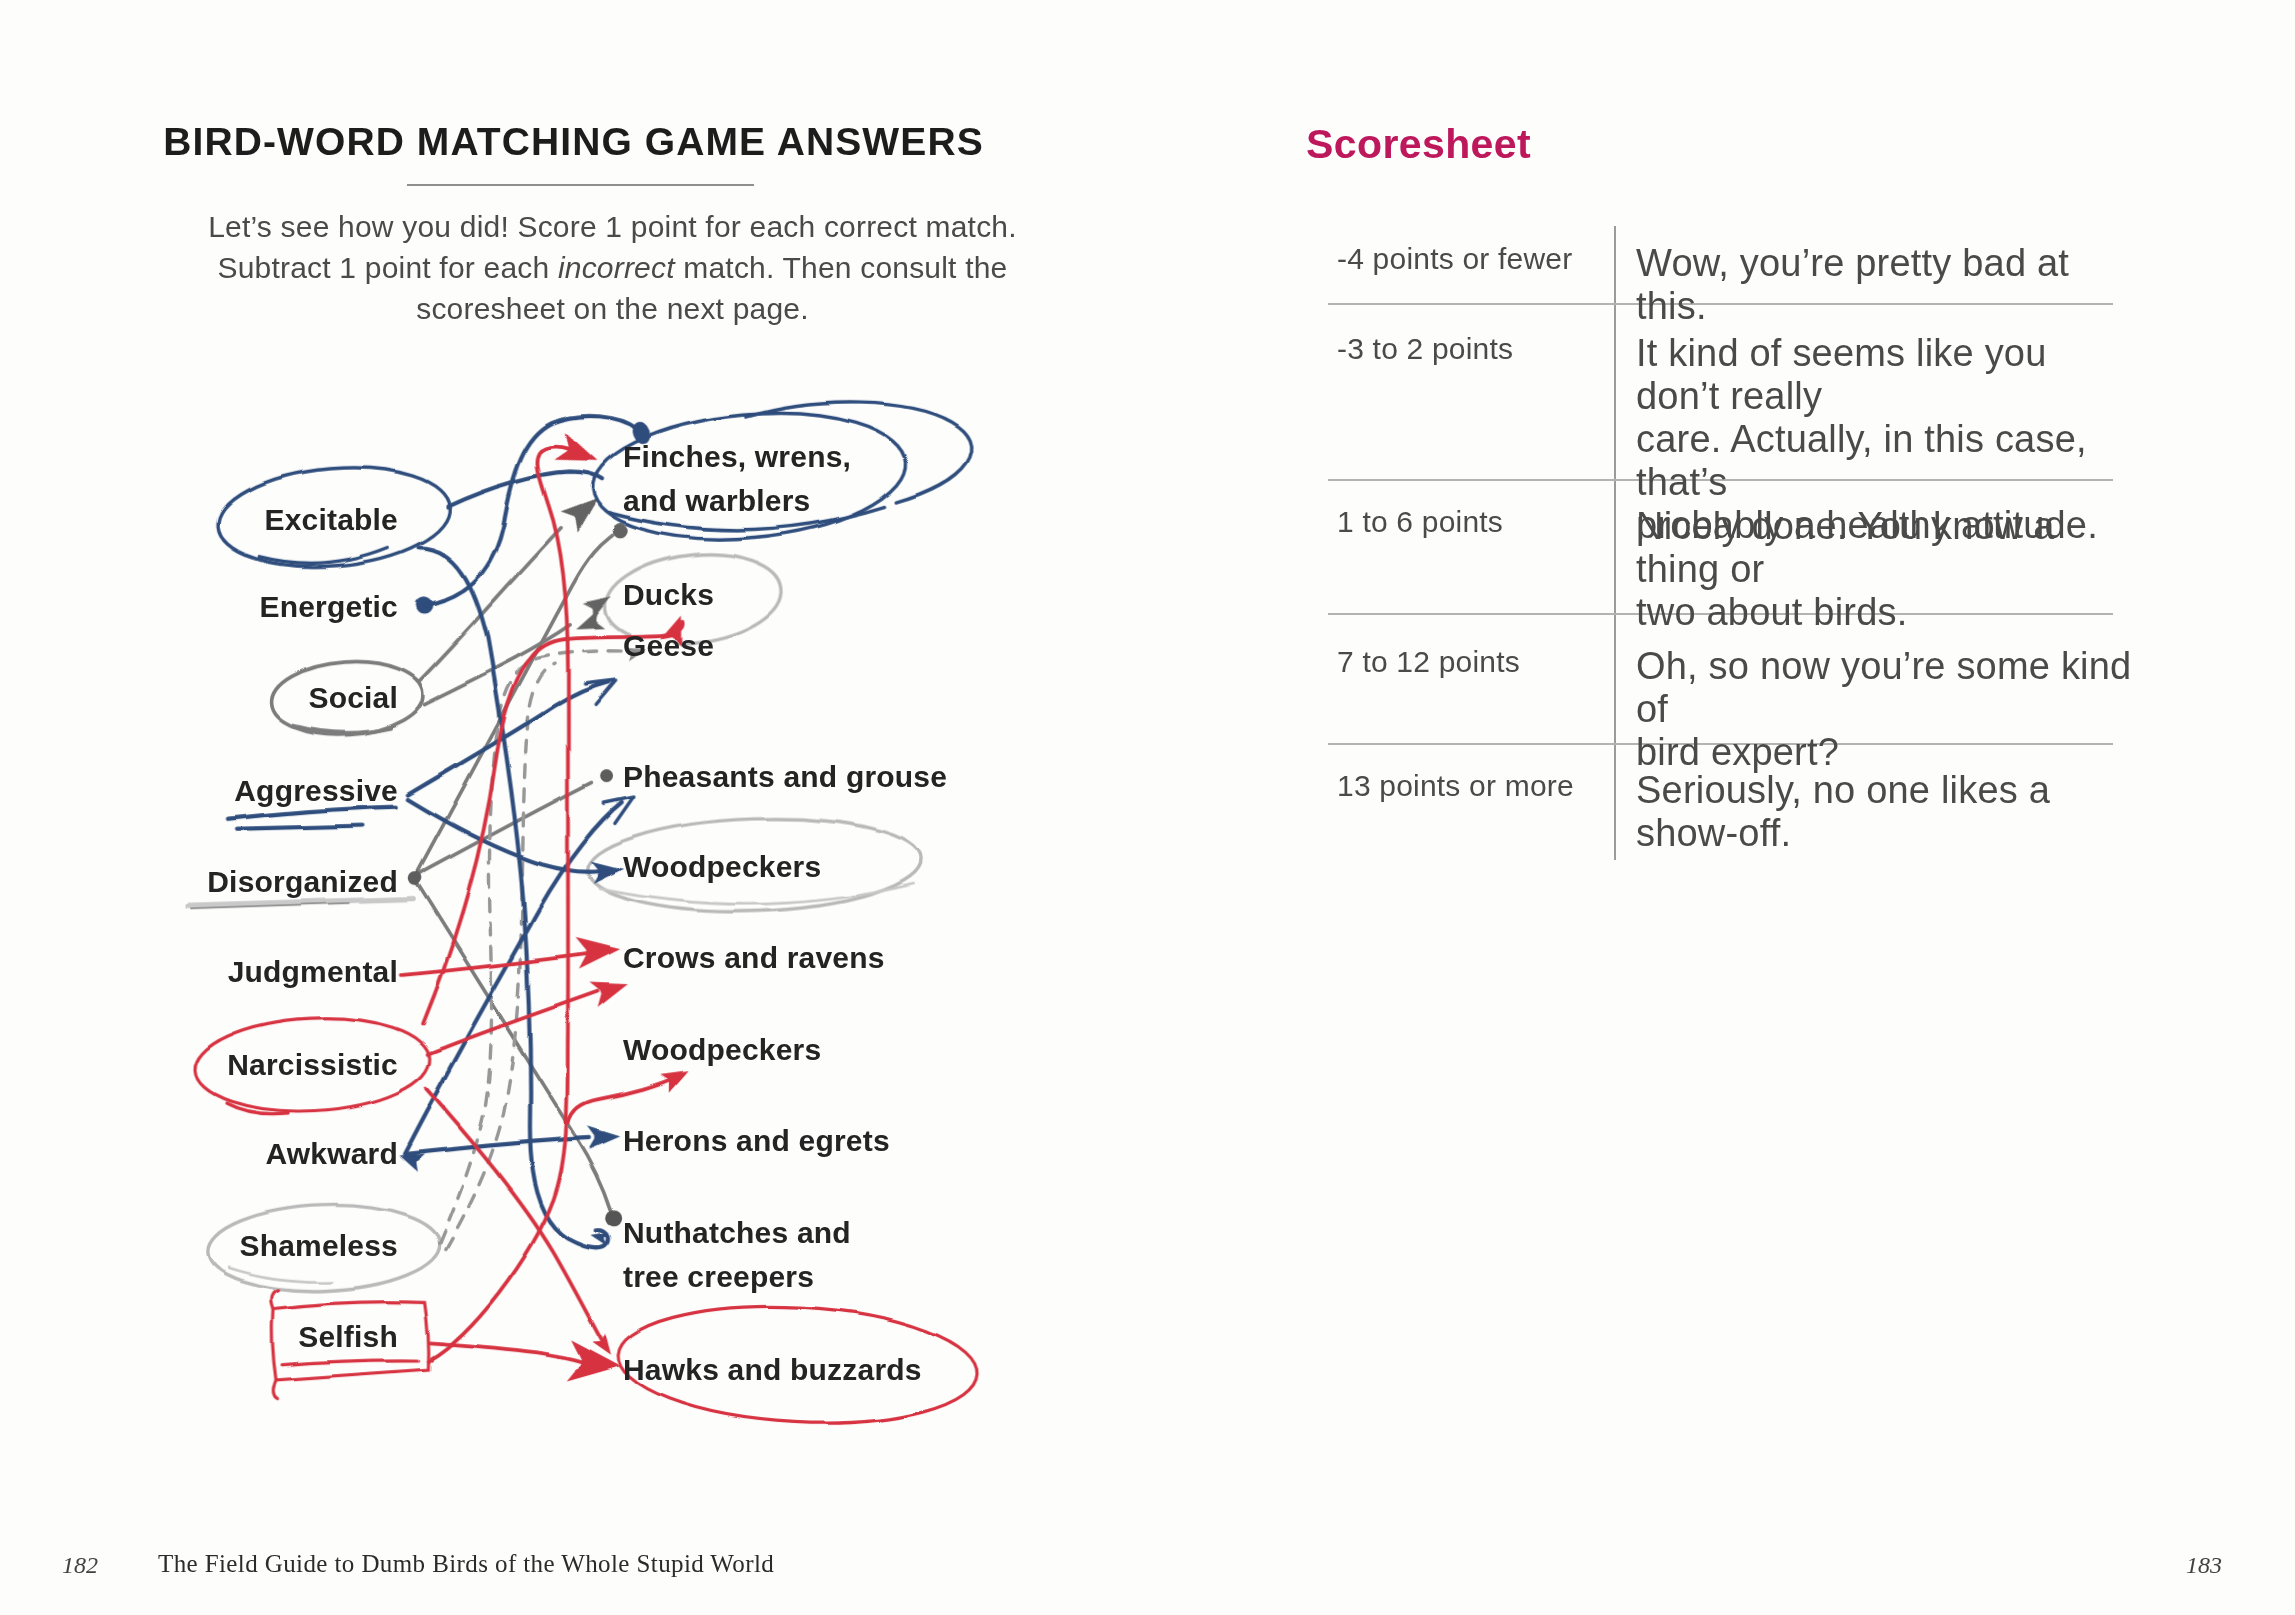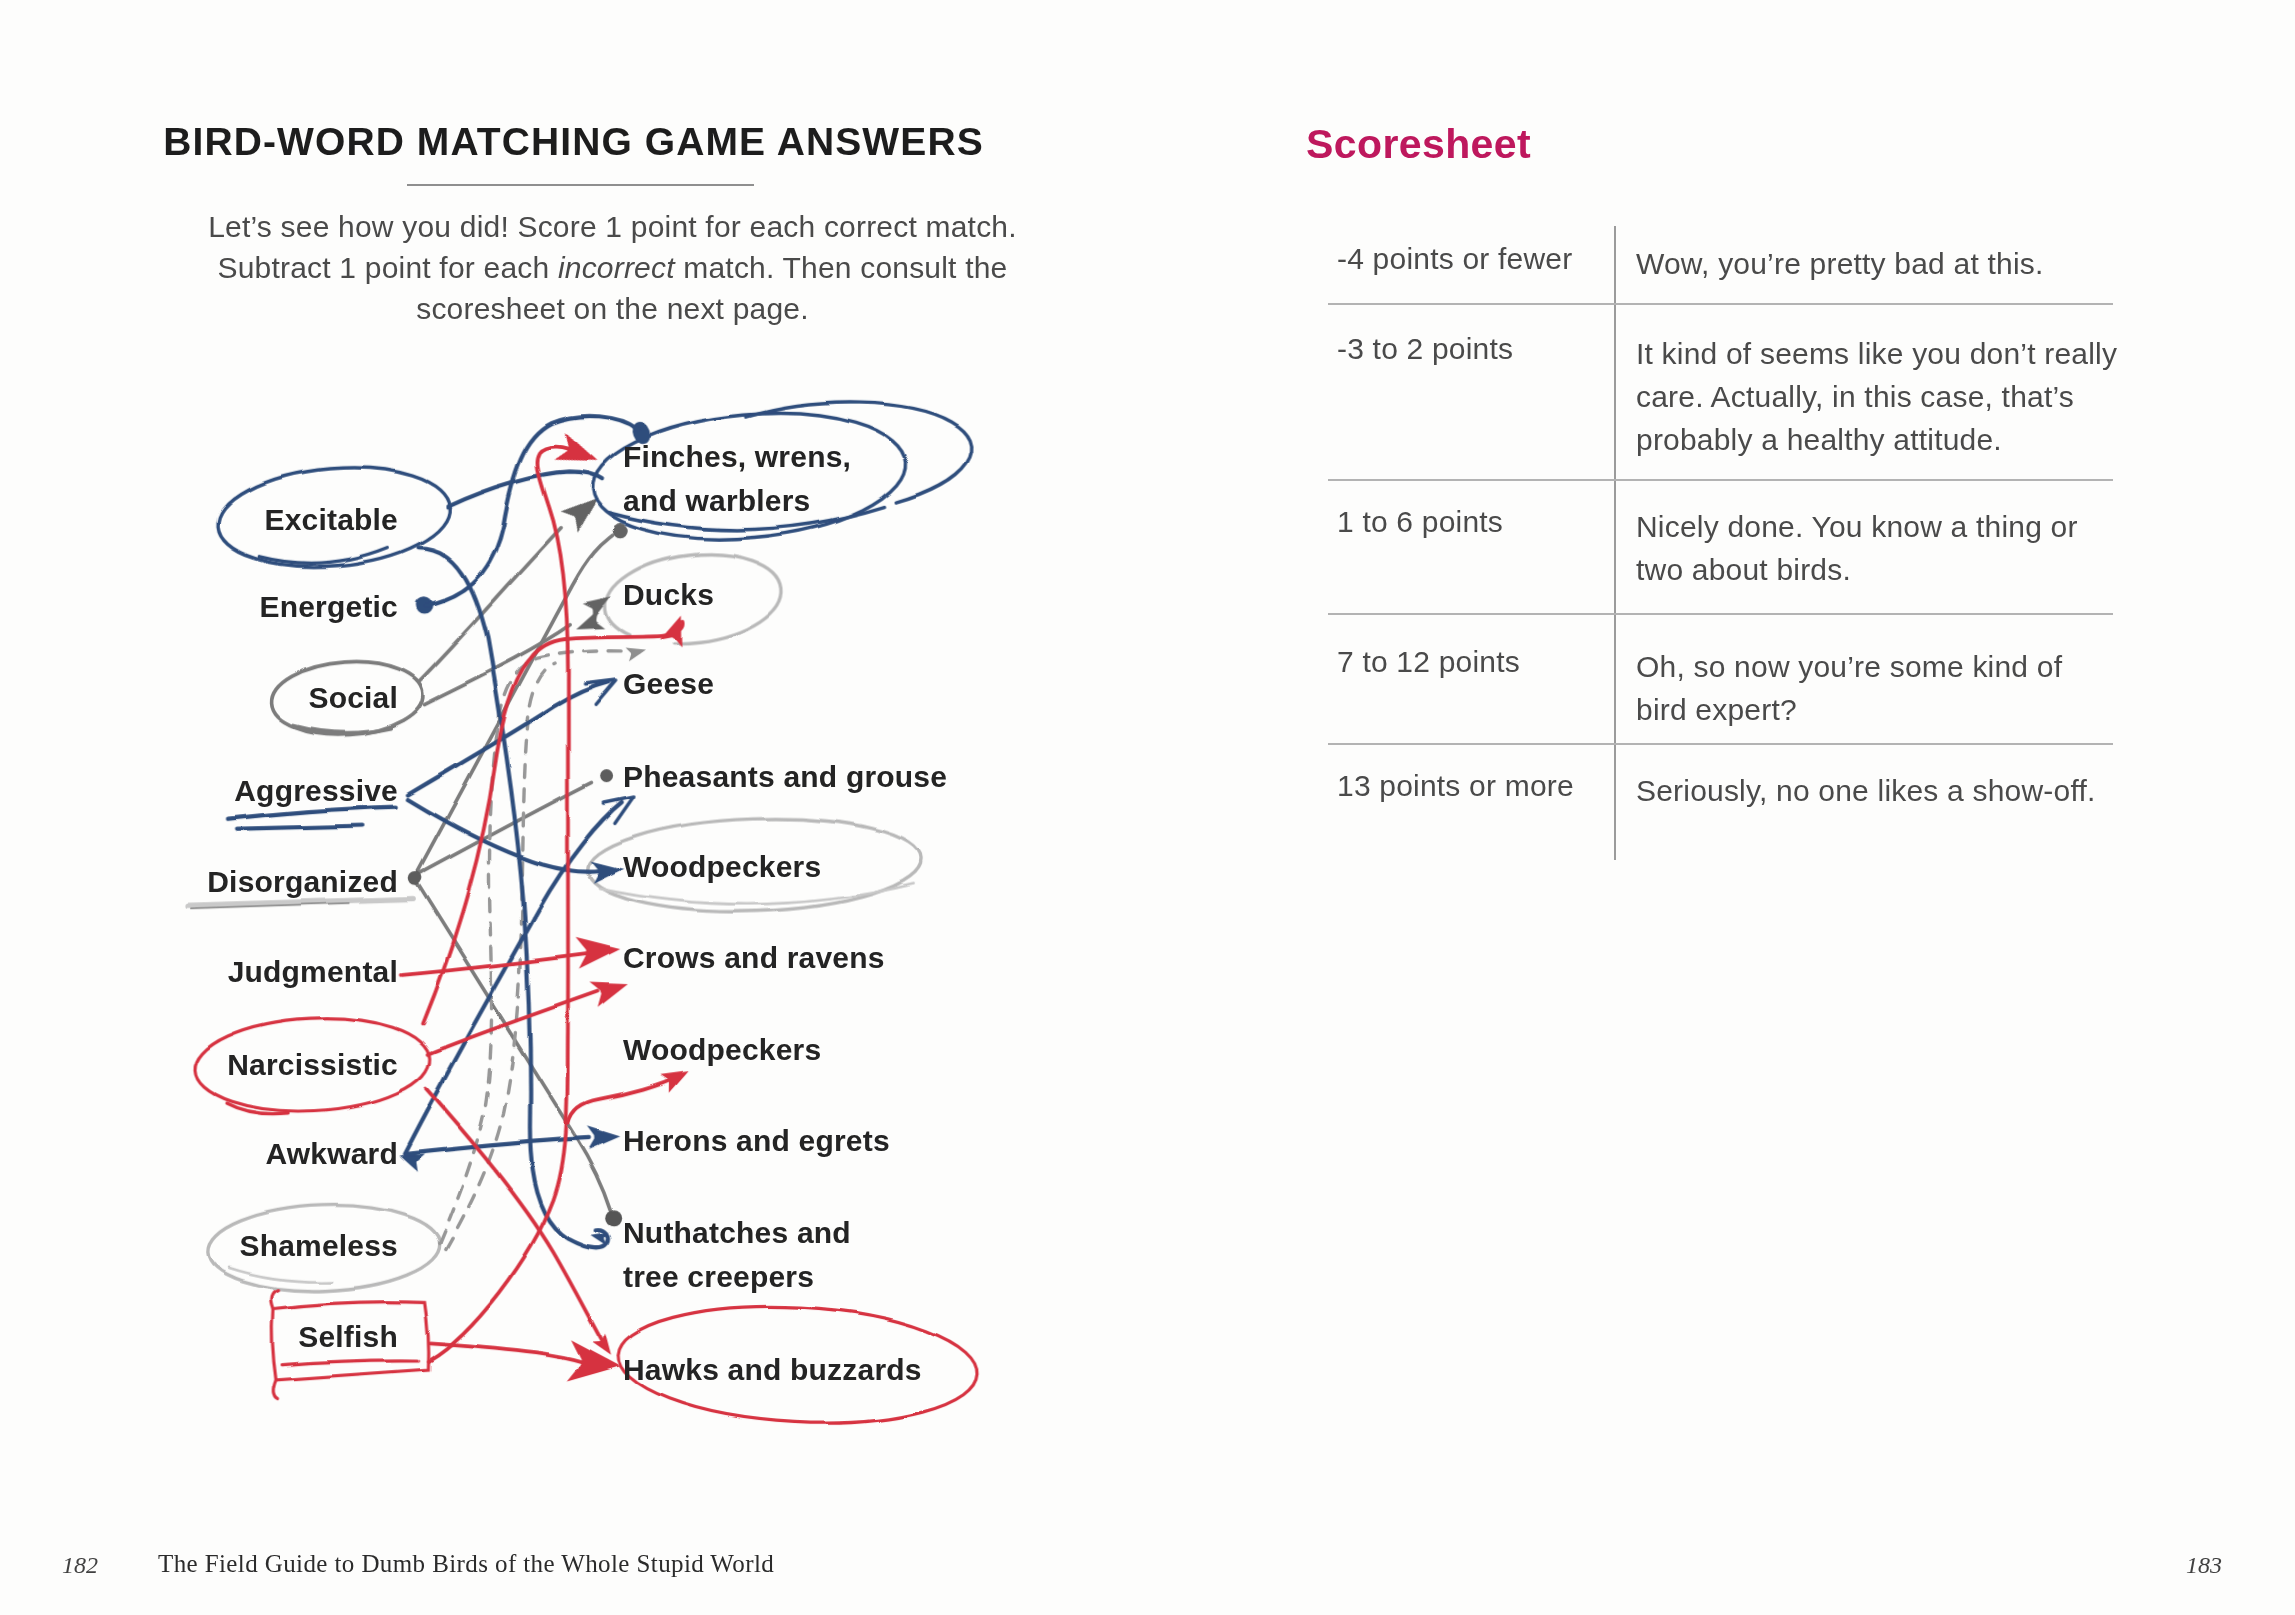--- a/index.html
+++ b/index.html
@@ -14,21 +14,21 @@
          white-space:pre-line;letter-spacing:0.2px;text-align:center;}
   .word{left:95px;width:303px;text-align:right;font-size:30px;font-weight:bold;
         color:#242424;letter-spacing:0.2px;line-height:38px;}
   .bird{left:623px;font-size:30px;font-weight:bold;color:#242424;letter-spacing:0.2px;
         line-height:44px;}
   .bird div:empty{display:none;}
   
   .sheet-heading{left:1306px;top:121px;font-size:41px;font-weight:bold;color:#be185d;
                  letter-spacing:0.4px;}
   .t-label{left:1337px;font-size:30px;color:#4a4a4a;letter-spacing:0.2px;}
-  .t-result{left:1636px;width:504px;font-size:30px;line-height:43px;color:#4a4a4a;
+  .t-result{left:1636px;width:504px;font-size:38px;line-height:43px;color:#4a4a4a;
             white-space:pre-line;letter-spacing:0.2px;}
   .vline{left:1614px;top:226px;width:1.5px;height:634px;background:#9b9b9b;}
   .hline{left:1328px;width:785px;height:1.5px;background:#b3b3b3;}
   
   .footer-num{top:1552px;font-size:24px;font-family:"Liberation Serif",serif;color:#404040;font-style:italic;}
   .footer-title{left:158px;top:1550px;font-size:25px;
                 font-family:"Liberation Serif",serif;color:#2b2b2b;letter-spacing:0.4px;}
   
   #sketch{left:0;top:0;pointer-events:none;}
   .sb{stroke:#2e4d7c;fill:none;stroke-width:5.5;stroke-linecap:round;}
@@ -217,21 +217,21 @@
   <div class="abs word" style="top:1046px">Narcissistic</div>
   <div class="abs word" style="top:1135px">Awkward</div>
   <div class="abs word" style="top:1227px">Shameless</div>
   <div class="abs word" style="top:1318px">Selfish</div>
 
   <div class="abs bird" style="top:435px">
     <div>Finches, wrens,</div>
     <div>and warblers</div>
   </div>
   <div class="abs bird" style="top:573px">Ducks</div>
-  <div class="abs bird" style="top:662px">Geese</div>
+  <div class="abs bird" style="top:624px">Geese</div>
   <div class="abs bird" style="top:755px">Pheasants and grouse</div>
   <div class="abs bird" style="top:845px">Woodpeckers</div>
   <div class="abs bird" style="top:936px">Crows and ravens</div>
   <div class="abs bird" style="top:1028px">Woodpeckers</div>
   <div class="abs bird" style="top:1119px">Herons and egrets</div>
   <div class="abs bird" style="top:1211px">
     <div>Nuthatches and</div>
     <div>tree creepers</div>
   </div>
   <div class="abs bird" style="top:1348px">Hawks and buzzards</div>

